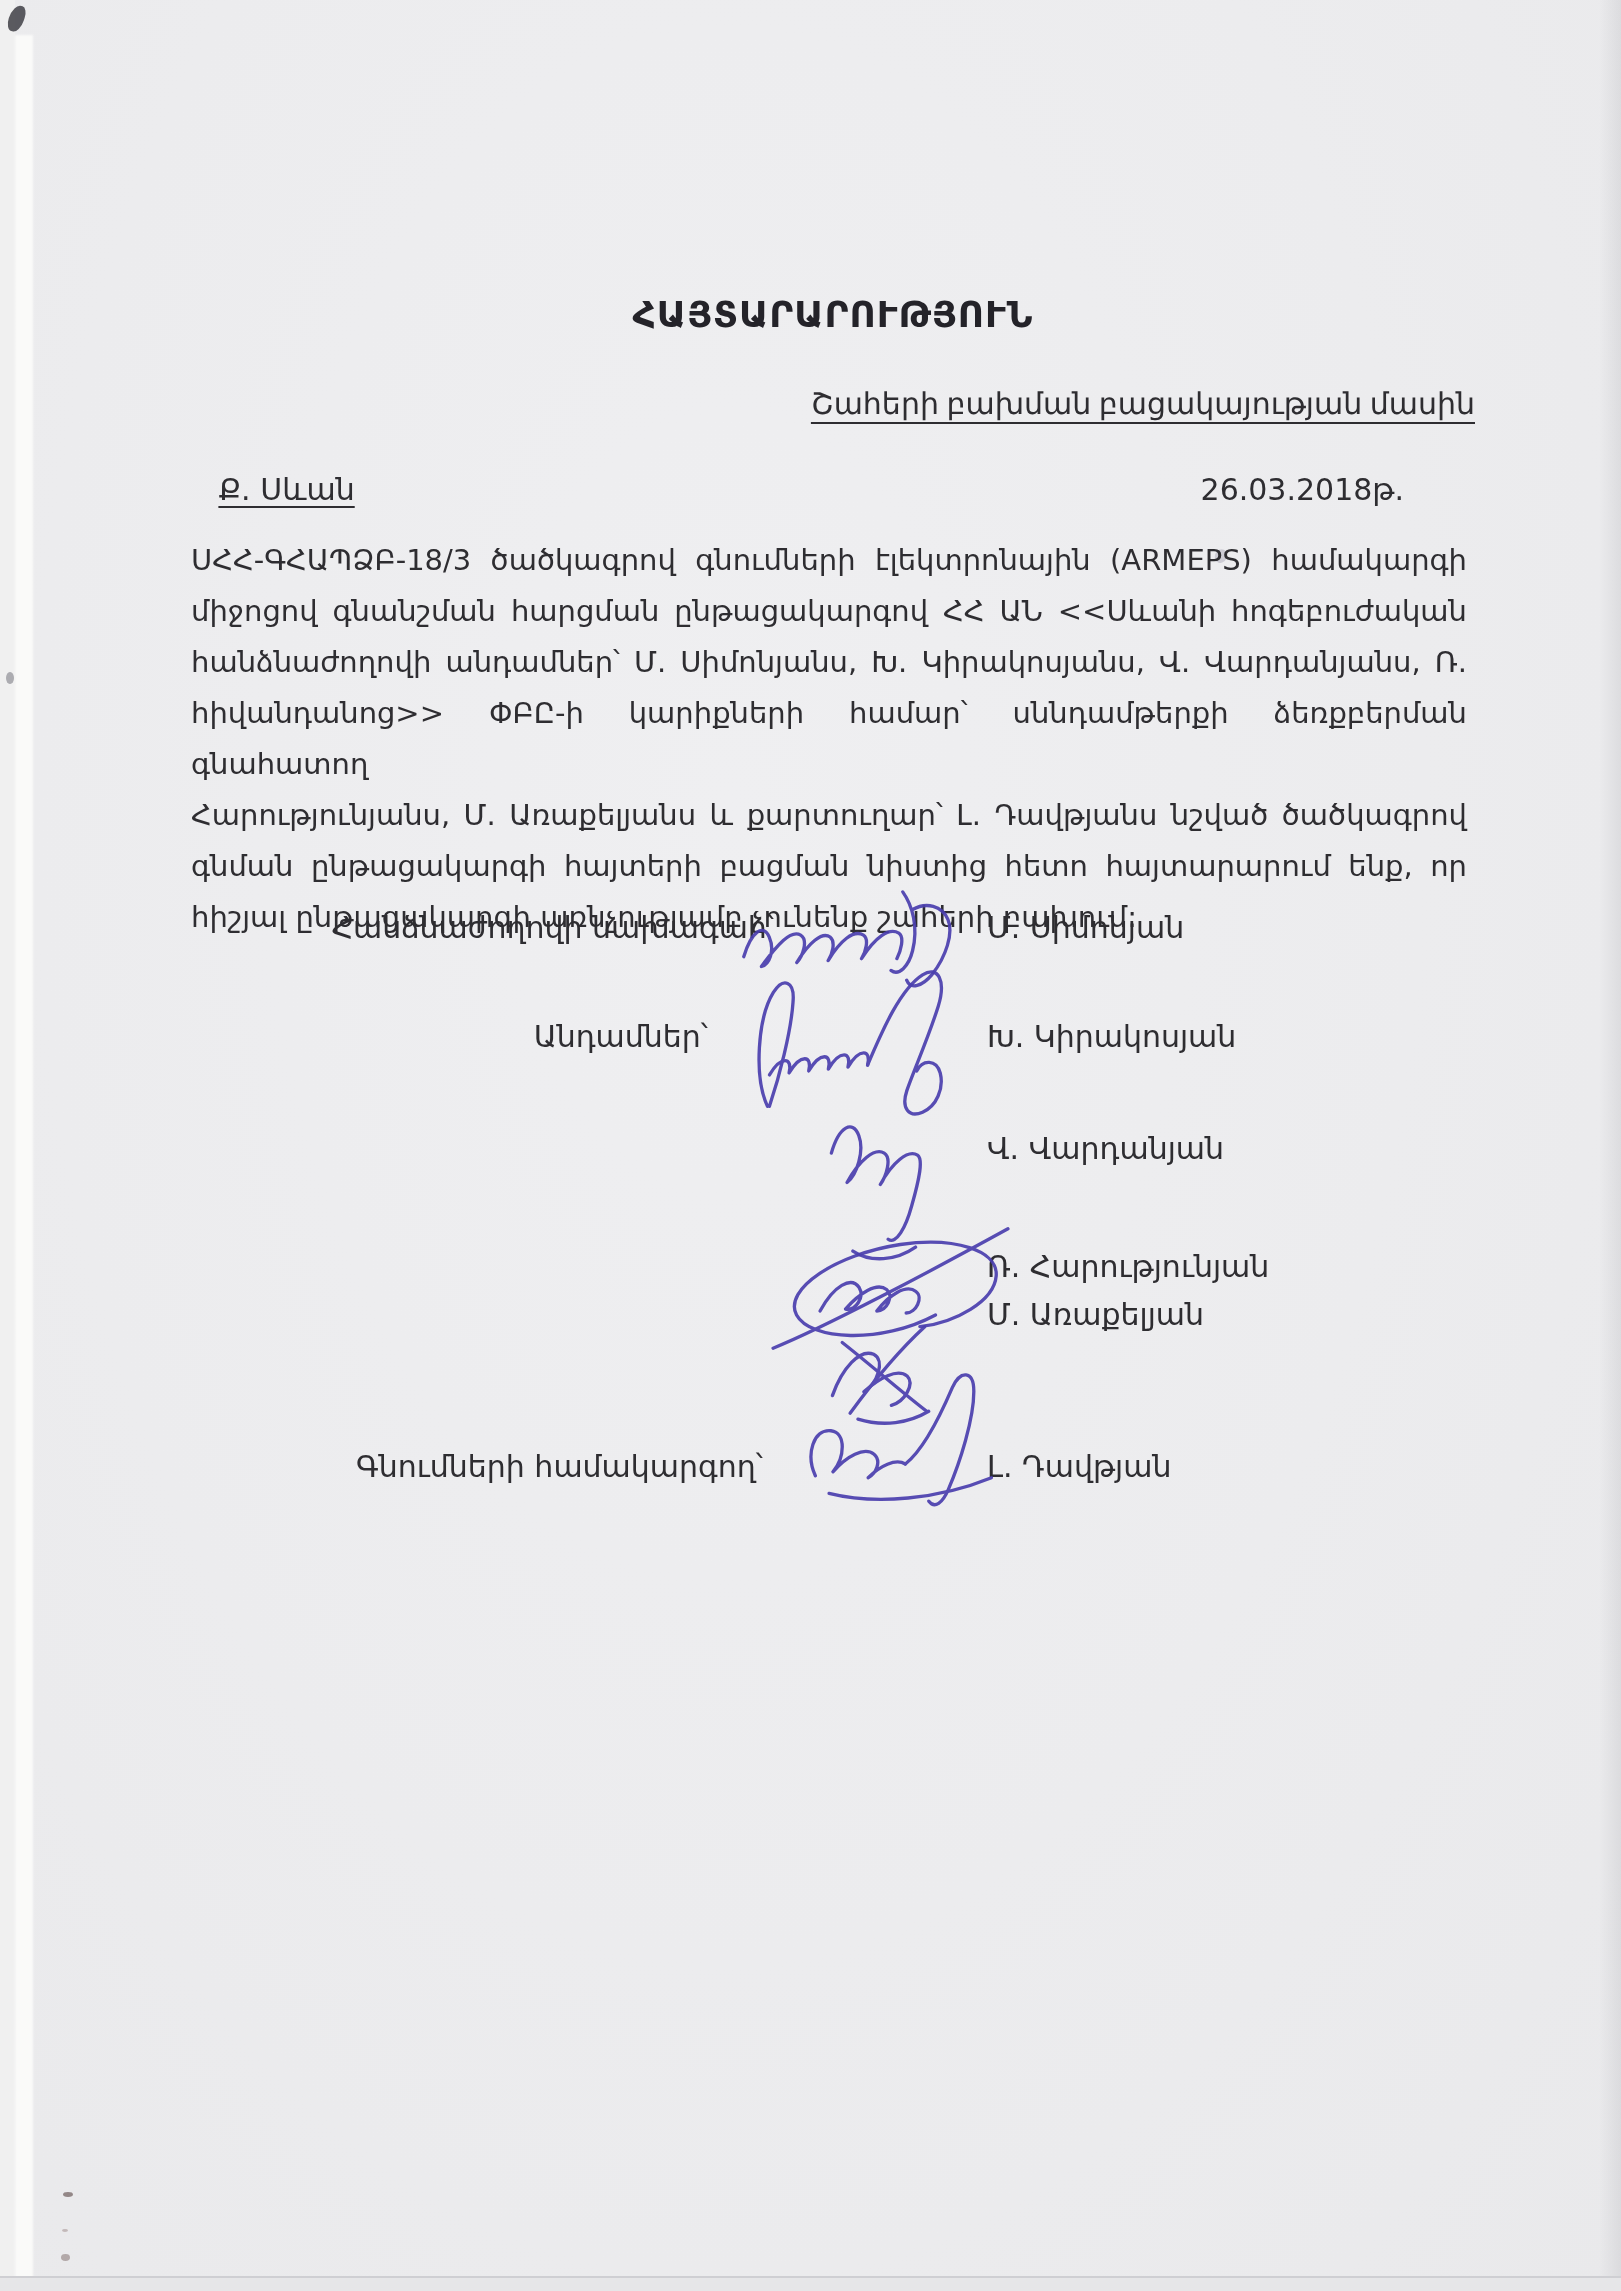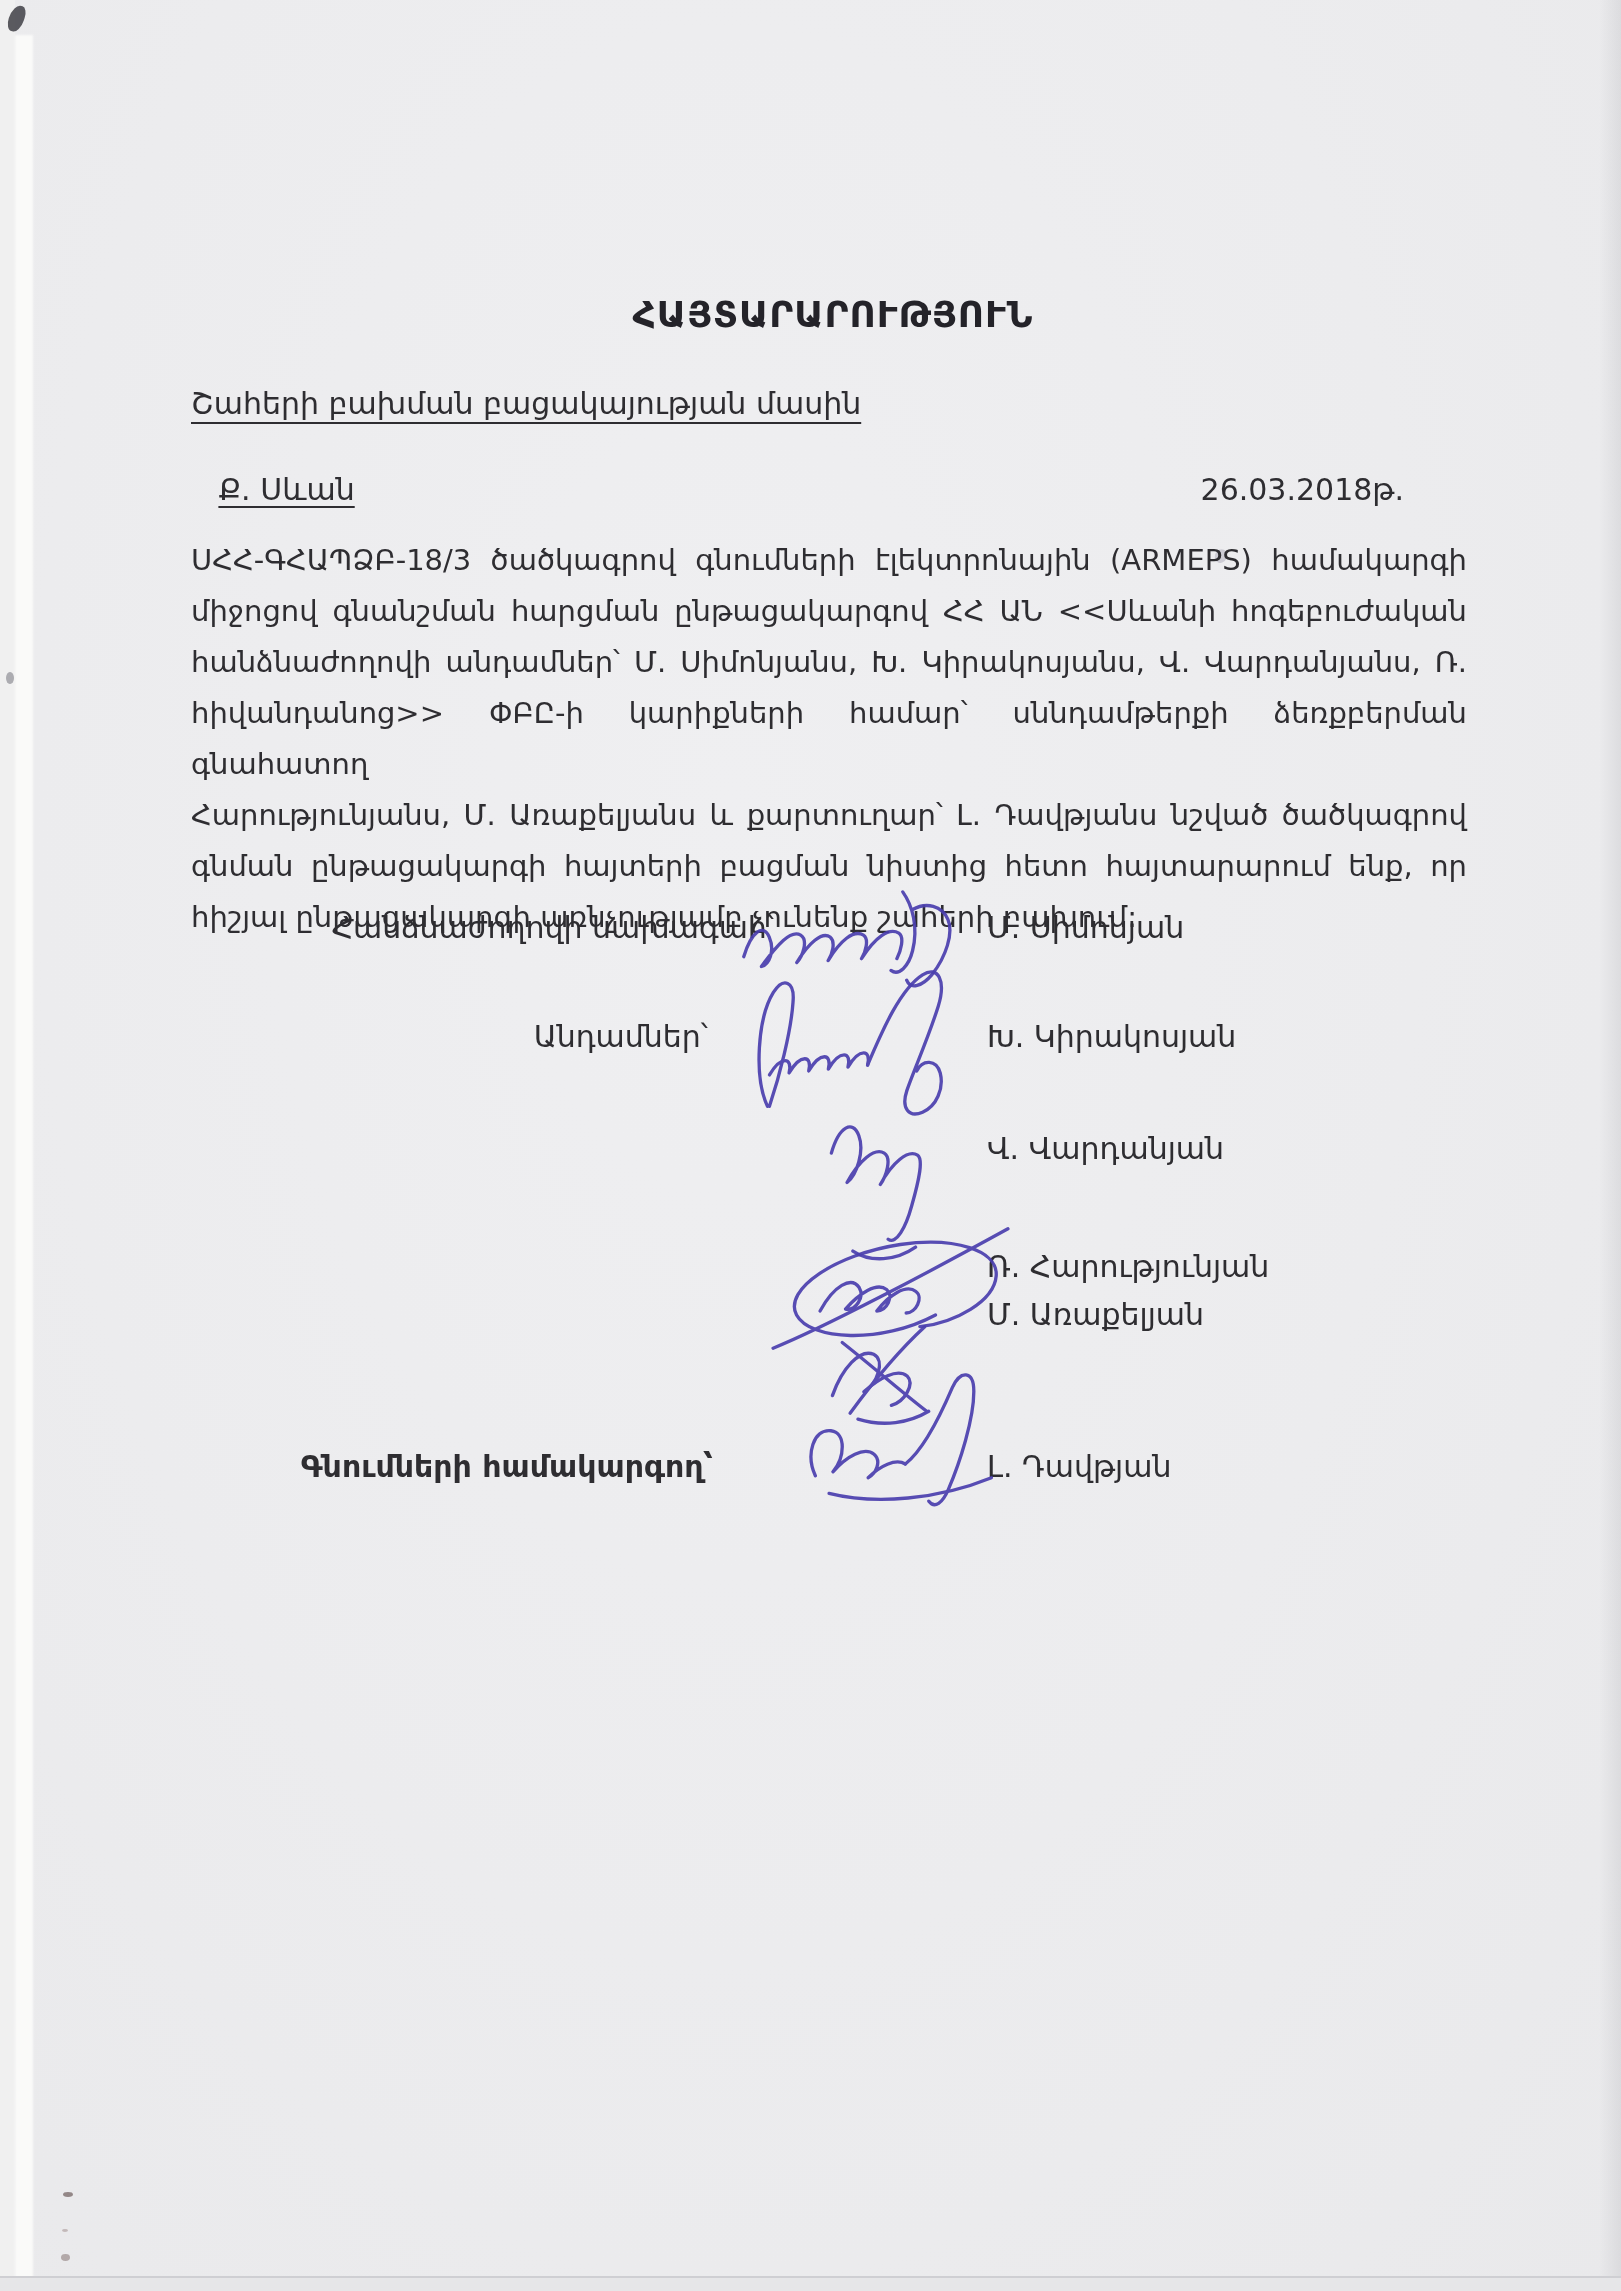--- a/index.html
+++ b/index.html
@@ -24,22 +24,22 @@
   .speck.d{left:61px;top:2254px;width:8.8px;height:6.9px;background:#8d7d7d;opacity:.6;}
   .speck.e{left:1215px;top:549px;width:11.8px;height:13.7px;background:#a7a3b3;opacity:.45;transform:rotate(25deg);}
 
   .content{position:absolute;left:191px;top:0;width:1284px;}
   .doc-title{
     position:absolute;left:0;top:294px;width:100%;
     text-align:center;font-size:36px;font-weight:bold;letter-spacing:1px;color:#242329;margin:0;
   }
   .doc-subtitle{
     position:absolute;left:0;top:386px;width:100%;
-    text-align:left;font-size:30px;font-weight:normal;margin:0;
-    text-decoration:underline;text-decoration-thickness:2px;text-underline-offset:7.8px;
+    text-align:right;font-size:30px;font-weight:normal;margin:0;
+    text-decoration:underline;text-decoration-thickness:2px;text-underline-offset:7.8px;font-family:Liberation Serif, serif;
   }
   .placedate{
     position:absolute;left:0;top:472px;width:100%;
     display:flex;justify-content:space-between;font-size:30px;gap:12px;
   }
   .place{margin-left:27.4px;text-decoration:underline;text-decoration-thickness:2px;text-underline-offset:5.9px;}
   .date{margin-right:71px;}
   .para{position:absolute;left:0;top:535px;width:1276px;font-size:29px;line-height:51px;}
   .jline{text-align:justify;text-align-last:justify;}
   .jline.last{text-align:left;text-align-last:left;}
@@ -115,21 +115,21 @@
   </svg>
 
   <span class="sig-name" style="top:1297px;">Մ. Առաքելյան</span>
   <svg class="sig" style="left:799px;top:1313px;" width="167" height="118" viewBox="0 0 170 120">
     <path d="M34,84 C44,56 62,36 76,42 C88,48 80,72 66,80 C82,66 100,56 110,64 C118,72 108,90 94,94"></path>
     <path d="M52,102 C74,72 104,36 128,14"></path>
     <path d="M44,30 C72,52 104,80 130,100"></path>
     <path d="M60,108 C86,116 112,112 132,100"></path>
   </svg>
 
-  <span class="sig-label" style="top:1449px;right:908px;font-weight:bold;">Գնումների համակարգող՝</span>
+  <span class="sig-label" style="top:1449px;right:858px;">Գնումների համակարգող՝</span>
   <span class="sig-name" style="top:1449px;">Լ. Դավթյան</span>
   <svg class="sig" style="left:786px;top:1360px;" width="225" height="162" viewBox="0 0 230 165">
     <path d="M30,118 C20,96 28,70 46,72 C62,74 60,100 48,114 C62,98 80,88 90,96 C98,103 92,116 84,120 C96,108 112,100 122,106"></path>
     <path d="M122,106 C140,92 158,56 170,28 C178,10 192,10 192,32 C192,60 178,104 166,132 C160,146 152,152 146,144"></path>
     <path d="M44,136 C92,148 156,142 210,120"></path>
   </svg>
 
 </div>
 
 

